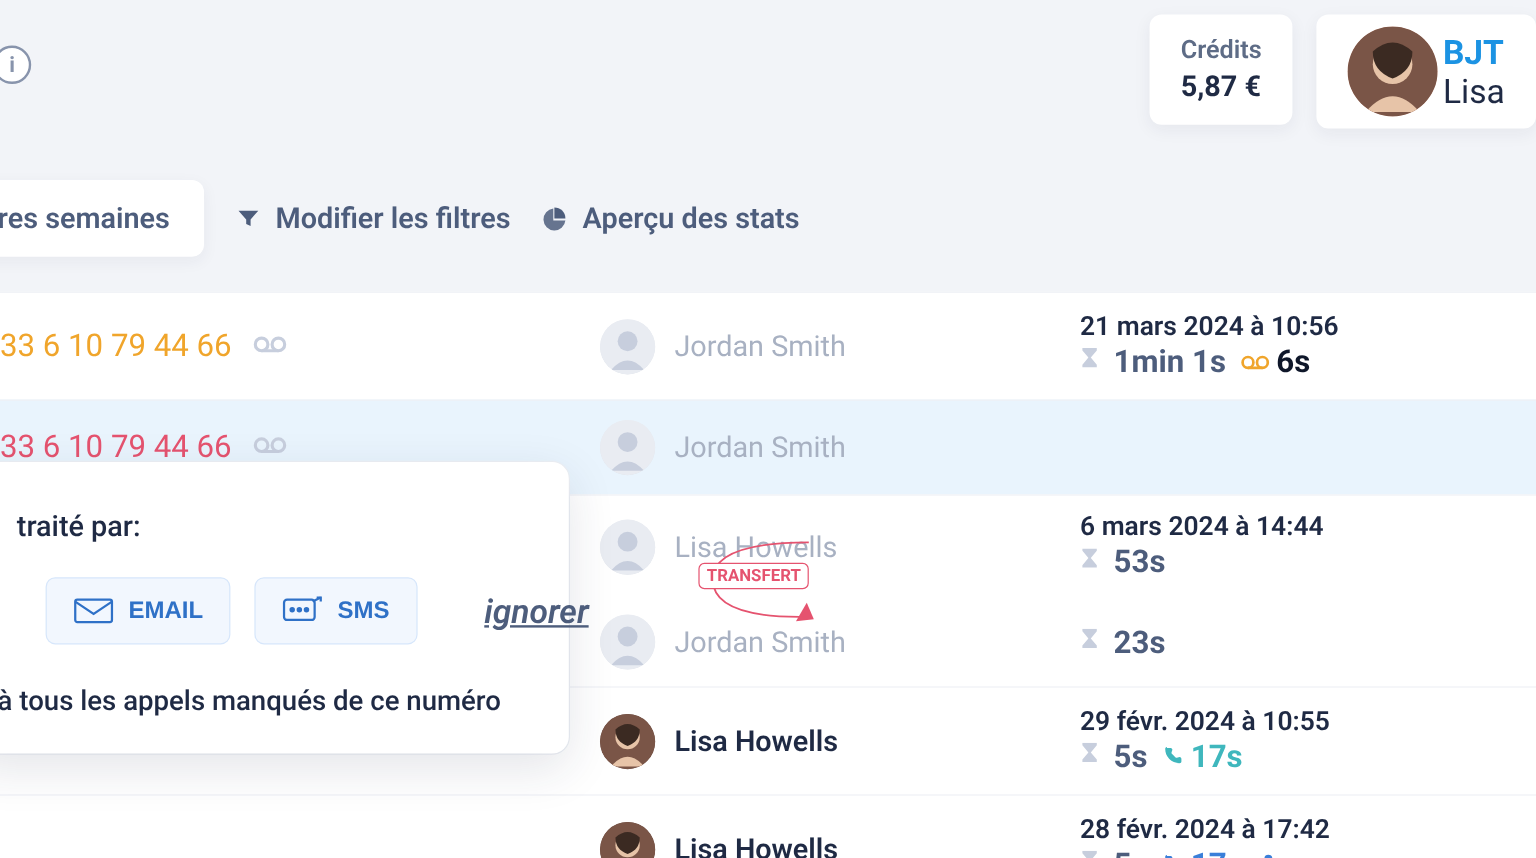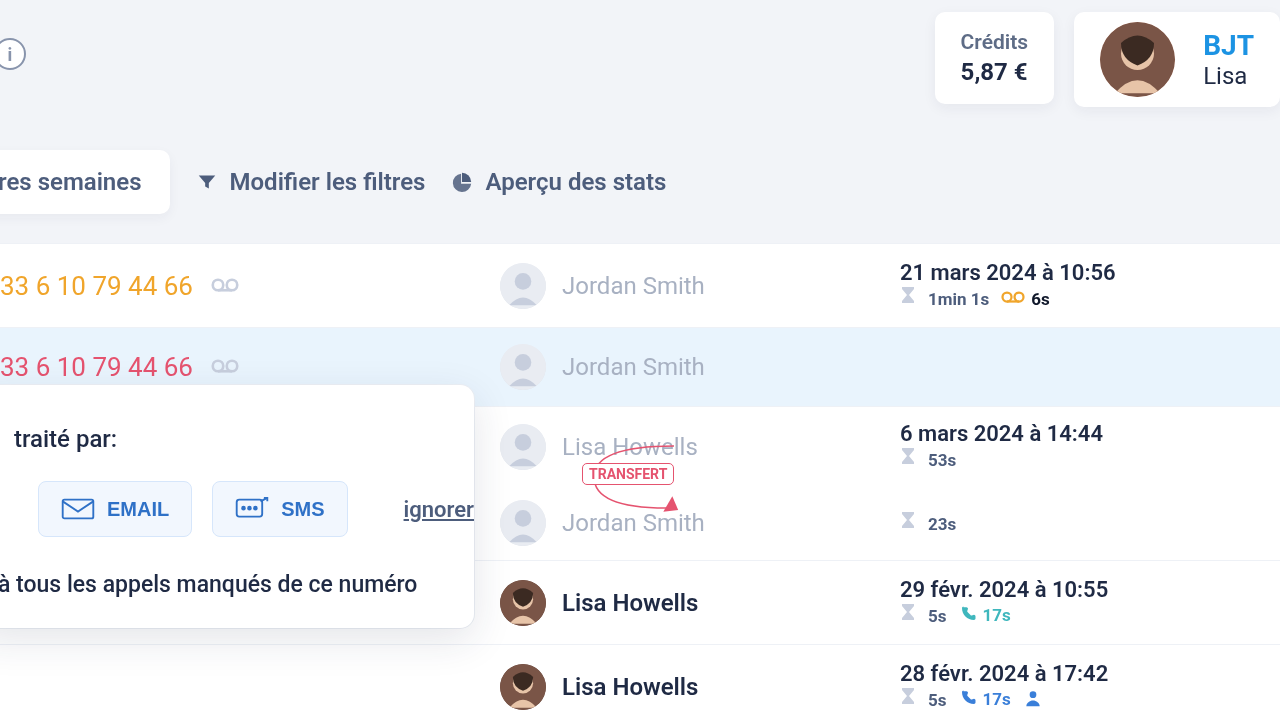--- a/index.html
+++ b/index.html
@@ -35,37 +35,37 @@
     }
     .credits-card .credits-value {
       color: #1f2a44;
       font-size: 24px;
       font-weight: 700;
       margin-top: 4px;
     }
     .user-card {
       display: flex;
       align-items: center;
-      gap: 28px;
+      gap: 4px;
       padding: 10px 26px;
     }
     .user-card .avatar-lg {
       width: 75px; height: 75px;
       border-radius: 50%;
       background: #b88c7a;
       display: flex; align-items:center; justify-content:center;
       overflow: hidden;
     }
     .user-card .user-org {
       font-size: 28px;
       font-weight: 700;
       color: #1c93e3;
     }
     .user-card .user-name {
-      font-size: 24px;
+      font-size: 28px;
       color: #1f2a44;
     }
 
     
     .info-icon {
       position: absolute;
       top: 38px;
       left: -6px;
       width: 32px; height: 32px;
       border: 2px solid #8894ac;
@@ -149,21 +149,21 @@
       overflow:hidden;
       flex-shrink: 0;
     }
     .avatar.photo { background: #6d4c41; }
     .agent-name { font-size: 24px; color: #a8b1c2; }
     .agent-name.dark { color: #1f2a44; font-weight: 600; }
     .meta {
       padding-right: 20px;
     }
     .meta .date { font-size: 22px; color: #1f2a44; font-weight: 600; }
-    .meta .line2 { display:flex; align-items:center; gap: 12px; margin-top:2px; font-size:17px; }
+    .meta .line2 { display:flex; align-items:center; gap: 12px; margin-top:2px; font-size:26px; }
     .hg { color:#b6bfd0; }
     .dur { color:#4d5d7c; font-weight:700; }
     .vm-dur { color:#0f172a; font-weight:700; display:flex; align-items:center; gap:6px;}
     .call-dur { color:#3fb7bd; font-weight:700; display:flex; align-items:flex-start; gap:6px;}
     .call-dur.blue { color:#3a7fd9; }
     .person-ic { color:#3a7fd9; }
 
     
     .transfer-row {
       display: block;
@@ -242,25 +242,26 @@
       color: #2f71c7;
       font-size: 20px;
       font-weight: 700;
       padding: 14px 22px;
       border-radius: 8px;
       cursor: pointer;
     }
     .action-btn .ic { width:34px; height:26px; display:inline-flex;}
     .ignore-link {
       color:#4d5d7c;
-      font-size: 22px;
+      font-size: 28px;
       font-weight: 600;
       text-decoration: underline;
       margin-left: 36px;
       cursor:pointer;
+      font-style:italic;
     }
     .popup-note {
       font-size: 23px;
       color:#1f2a44;
       font-weight:500;
     }
 
     
     .face svg { width:100%; height:100%; }
   </style>

